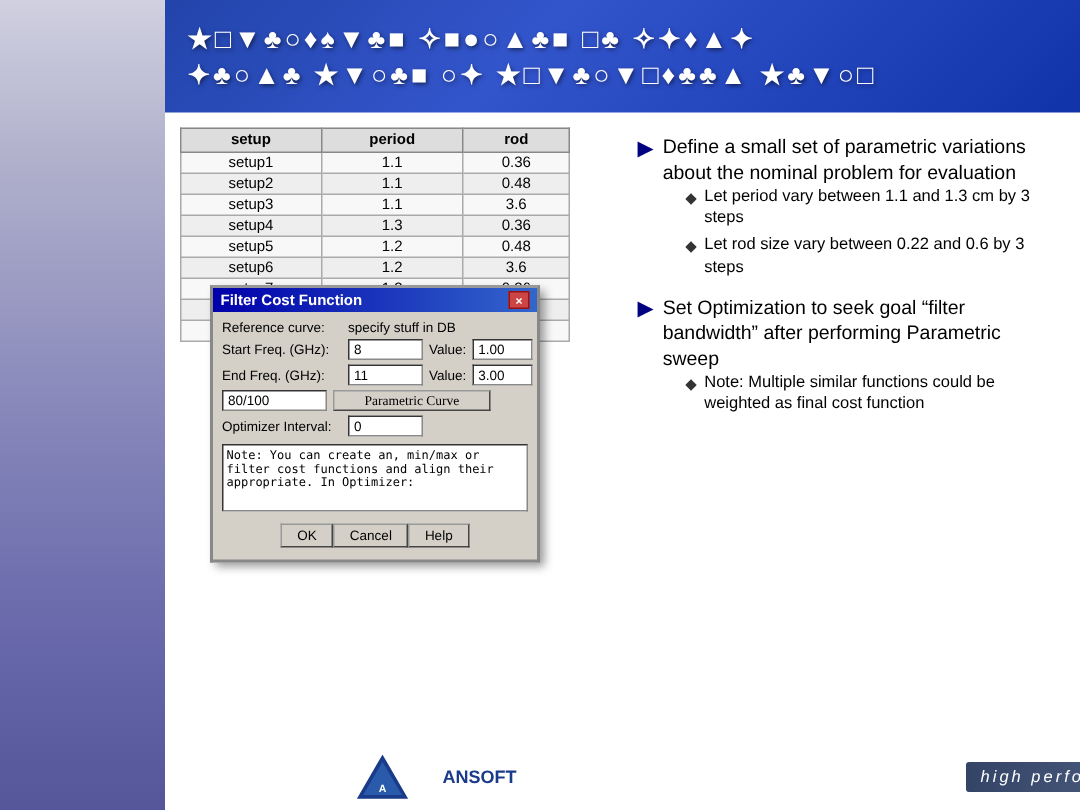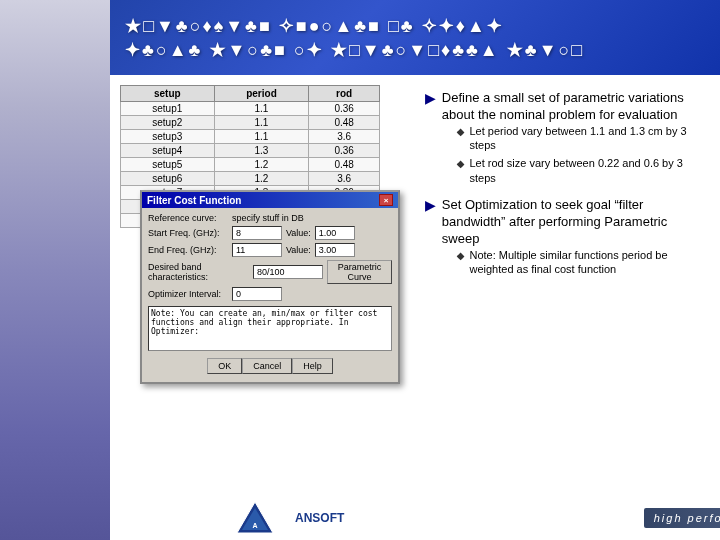--- a/index.html
+++ b/index.html
@@ -97,21 +97,21 @@
 
     .setup-table tr:nth-child(even) td {
       background: #eeeeee;
     }
 
     
     .dialog-box {
       position: absolute;
       top: 105px;
       left: 20px;
-      width: 260px;
+      width: 220px;
       background: #d4d0c8;
       border: 2px solid #888;
       border-top: 2px solid #999;
       box-shadow: 3px 3px 6px rgba(0,0,0,0.4);
       font-size: 10px;
       z-index: 10;
     }
 
     .dialog-titlebar {
       background: linear-gradient(90deg, #0000aa, #3366cc);
@@ -184,24 +184,25 @@
     .dialog-wide-input {
       border: 1px inset #888;
       background: white;
       font-size: 9px;
       padding: 1px 3px;
       width: 70px;
     }
 
     .dialog-btn-small {
       font-size: 9px;
-      padding: 1px 1px;
+      padding: 1px 20px;
       background: #d4d0c8;
       border: 1px outset #999;
       cursor: pointer;
+      font-family: Liberation Serif, serif;
     }
 
     .dialog-textarea {
       width: 100%;
       height: 45px;
       font-size: 8px;
       border: 1px inset #888;
       background: white;
       padding: 2px;
       resize: none;
@@ -405,21 +406,20 @@
           </div>
 
           <div class="dialog-row">
             <span class="dialog-label">End Freq. (GHz):</span>
             <input class="dialog-input" value="11" style="">
             <span class="dialog-value-label">Value:</span>
             <input class="dialog-value-input" value="3.00" style="">
           </div>
 
           <div class="dialog-wide-row">
-            <span class="dialog-label">Desired band characteristics:</span>
             <input class="dialog-wide-input" value="80/100" style="">
             <button class="dialog-btn-small">Parametric Curve</button>
           </div>
 
           <div class="dialog-row">
             <span class="dialog-label">Optimizer Interval:</span>
             <input class="dialog-input" value="0" style="">
           </div>
 
           <textarea class="dialog-textarea" style="">Note: You can create an, min/max or filter cost functions and align their appropriate. In Optimizer:</textarea>
@@ -449,21 +449,21 @@
               <span class="sub-bullet-text">Let rod size vary between 0.22 and 0.6 by 3 steps</span>
             </div>
           </div>
         </div>
         <div class="bullet-item">
           <span class="bullet-triangle">▶</span>
           <div>
             <div class="bullet-text">Set Optimization to seek goal “filter bandwidth” after performing Parametric sweep</div>
             <div class="sub-bullet-item">
               <span class="sub-bullet-diamond">◆</span>
-              <span class="sub-bullet-text">Note: Multiple similar functions period be weighted as final cost function</span>
+              <span class="sub-bullet-text">Note: Multiple similar functions could be weighted as final cost function</span>
             </div>
           </div>
         </div>
       </div>
 
   </div>
 
   <div class="footer">
 
     <div class="ansoft-logo">

